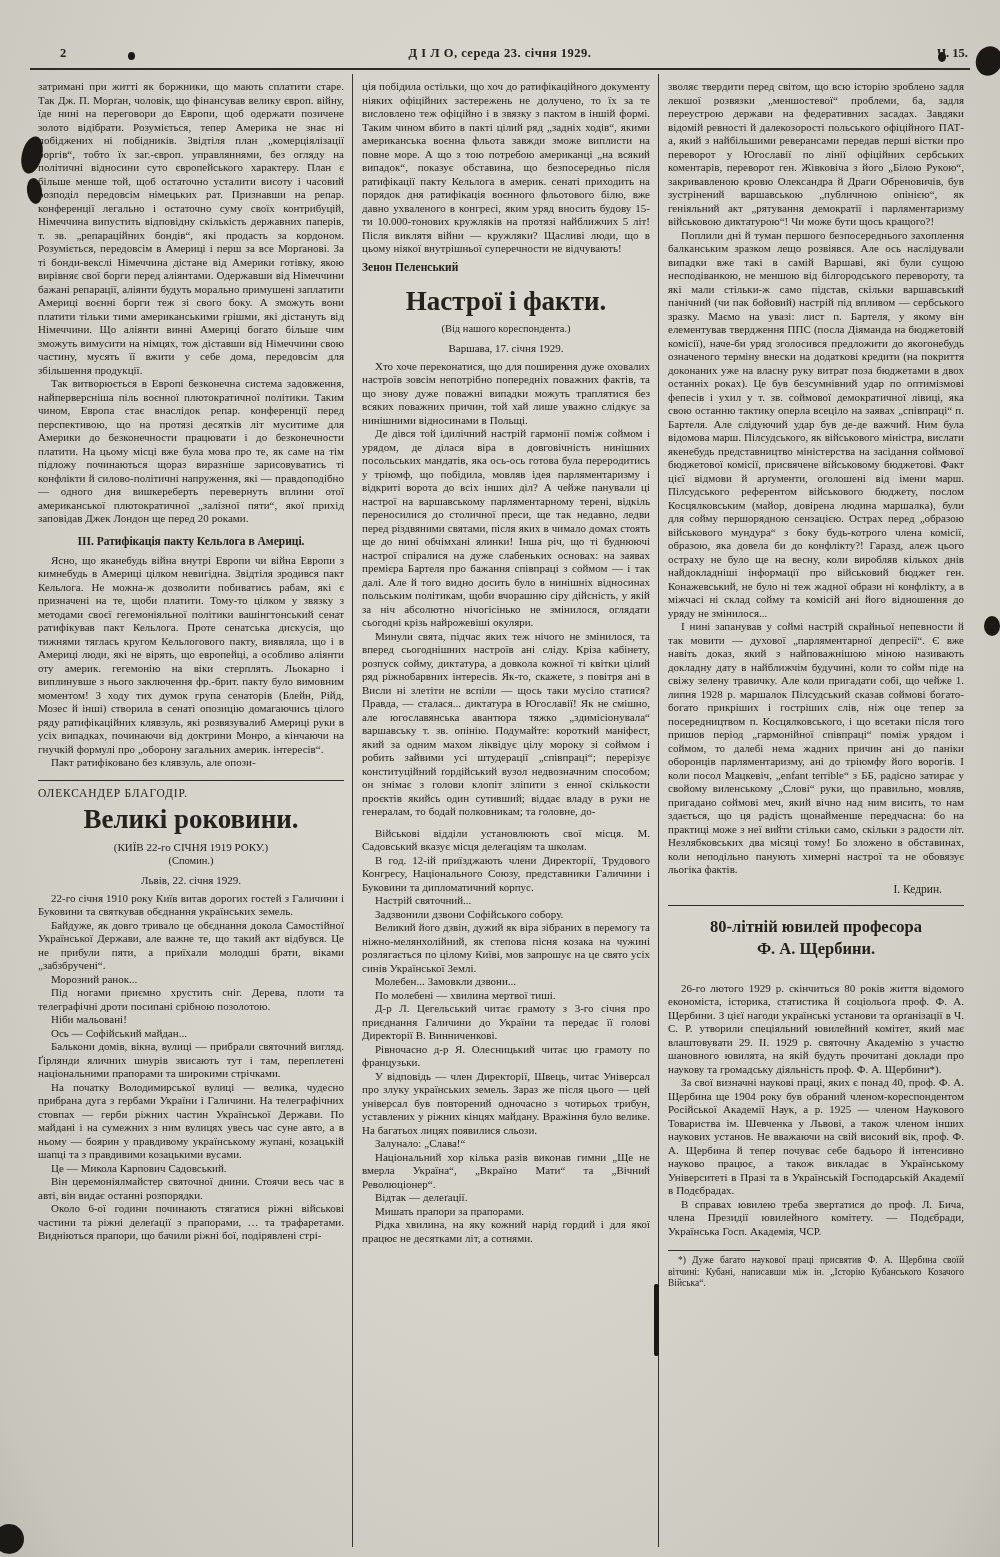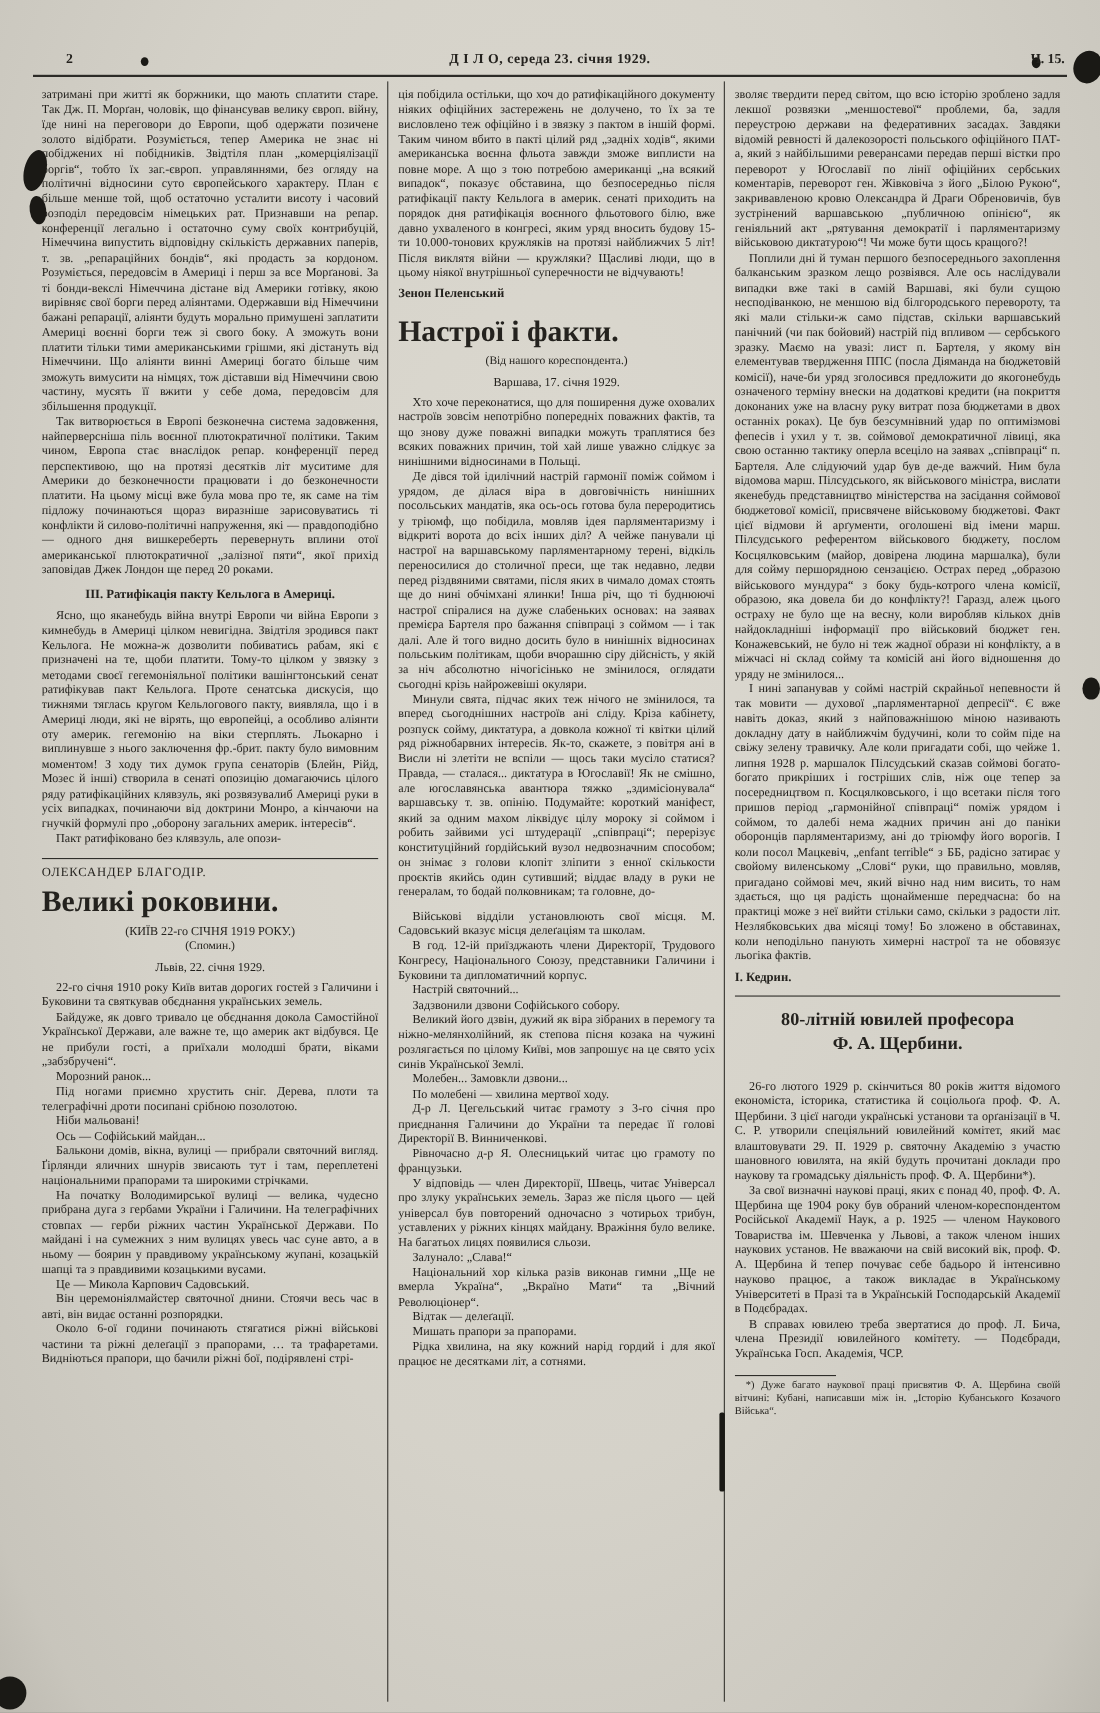--- a/index.html
+++ b/index.html
@@ -42,26 +42,26 @@
   [data-name="col1-top-paragraphs"] .para:first-child,
   [data-name="col2-top-paragraphs"] .para:first-child,
   [data-name="col3-top-paragraphs"] .para:first-child { text-indent:0; }
 
   .section-heading {
     font-weight:bold; font-size:11.5px; text-align:center; margin:9px 0 7px;
   }
   .hrule { border:none; border-top:1.5px solid #2e2d29; margin:10px 0 6px; }
 
   .article-author { font-size:11.5px; letter-spacing:0.8px; margin:4px 0 2px; }
-  .big-title { font-size:27px; font-weight:bold; line-height:32px; margin:4px 0 6px; }
+  .big-title { font-size:27px; font-weight:bold; text-align:center; line-height:32px; margin:4px 0 6px; }
   .sub-bold { font-size:11px; font-weight:normal; text-align:center; }
   .sub-plain { font-size:10.5px; text-align:center; margin:2px 0 8px; }
   .dateline { font-size:11px; text-align:center; margin:0 0 6px; }
   .byline-right { text-align:left; font-weight:bold; font-size:11.5px; padding-right:18px; margin:5px 0 12px; }
-  .byline-right2 { font-weight:bold; font-size:11.5px; padding-right:22px; margin:6px 0 4px; }
+  .byline-right2 { text-align:right; font-weight:normal; font-size:11.5px; padding-right:22px; margin:6px 0 4px; }
 
   .jubilee-title { font-size:16.5px; font-weight:bold; text-align:center; line-height:22px; }
   .jubilee-title-wrap { margin:10px 0 22px; }
   .jubilee .para { font-size:11px; }
 
   .fn-rule { width:92px; border:none; border-top:1px solid #2e2d29; margin:12px 0 4px; }
   .footnote { font-size:9.5px; line-height:11.5px; text-align:justify; text-indent:10px; }
 
   .gap-s { height:8px; }
 
@@ -102,21 +102,21 @@
         <p class="para" data-name="paragraph">Пакт ратифіковано без клявзуль, але опози-</p>
       </div>
     <hr class="hrule" data-name="article-divider">
     <div class="article-author" data-name="rokovyny-author">ОЛЕКСАНДЕР БЛАГОДІР.</div>
     <div class="big-title" data-name="rokovyny-title">Великі роковини.</div>
     <div class="sub-bold" data-name="rokovyny-subtitle">(КИЇВ 22-го СІЧНЯ 1919 РОКУ.)</div>
     <div class="sub-plain" data-name="rokovyny-subtitle2">(Спомин.)</div>
     <div class="dateline" data-name="rokovyny-dateline">Львів, 22. січня 1929.</div>
     <div data-name="rokovyny-paragraphs">
         <p class="para" data-name="paragraph">22-го січня 1910 року Київ витав дорогих гостей з Галичини і Буковини та святкував обєднання українських земель.</p>
-        <p class="para" data-name="paragraph">Байдуже, як довго тривало це обєднання докола Самостійної Української Держави, але важне те, що америк акт відбувся. Це не прибули гості, а приїхали молодші брати, віками „забзбручені“.</p>
+        <p class="para" data-name="paragraph">Байдуже, як довго тривало це обєднання докола Самостійної Української Держави, але важне те, що такий акт відбувся. Це не прибули пяти, а приїхали молодші брати, віками „забзбручені“.</p>
         <p class="para" data-name="paragraph">Морозний ранок...</p>
         <p class="para" data-name="paragraph">Під ногами приємно хрустить сніг. Дерева, плоти та телеграфічні дроти посипані срібною позолотою.</p>
         <p class="para" data-name="paragraph">Ніби мальовані!</p>
         <p class="para" data-name="paragraph">Ось — Софійський майдан...</p>
         <p class="para" data-name="paragraph">Балькони домів, вікна, вулиці — прибрали святочний вигляд. Ґірлянди яличних шнурів звисають тут і там, переплетені національними прапорами та широкими стрічками.</p>
         <p class="para" data-name="paragraph">На початку Володимирської вулиці — велика, чудесно прибрана дуга з гербами України і Галичини. На телеграфічних стовпах — герби ріжних частин Української Держави. По майдані і на сумежних з ним вулицях увесь час суне авто, а в ньому — боярин у правдивому українському жупані, козацькій шапці та з правдивими козацькими вусами.</p>
         <p class="para" data-name="paragraph">Це — Микола Карпович Садовський.</p>
         <p class="para" data-name="paragraph">Він церемоніялмайстер святочної днини. Стоячи весь час в авті, він видає останні розпорядки.</p>
         <p class="para" data-name="paragraph">Около 6-ої години починають стягатися ріжні військові частини та ріжні делеґації з прапорами, … та трафаретами. Видніються прапори, що бачили ріжні бої, подірявлені стрі-</p>
       </div>
@@ -136,21 +136,21 @@
         <p class="para" data-name="paragraph">Минули свята, підчас яких теж нічого не змінилося, та вперед сьогоднішних настроїв ані сліду. Кріза кабінету, розпуск сойму, диктатура, а довкола кожної ті квітки цілий ряд ріжнобарвних інтересів. Як-то, скажете, з повітря ані в Висли ні злетіти не вспіли — щось таки мусіло статися? Правда, — сталася... диктатура в Югославії! Як не смішно, але югославянська авантюра тяжко „здимісіонувала“ варшавську т. зв. опінію. Подумайте: короткий маніфест, який за одним махом ліквідує цілу мороку зі соймом і робить зайвими усі штудерації „співпраці“; перерізує конституційний ґордійський вузол недвозначним способом; он знімає з голови клопіт зліпити з енної скількости проєктів якийсь один сутивший; віддає владу в руки не генералам, то бодай полковникам; та головне, до-</p>
       </div>
     <div class="gap-s" data-name="spacer"></div>
     <div data-name="rokovyny-continued-paragraphs">
         <p class="para" data-name="paragraph">Військові відділи установлюють свої місця. М. Садовський вказує місця делеґаціям та школам.</p>
         <p class="para" data-name="paragraph">В год. 12-ій приїзджають члени Директорії, Трудового Конгресу, Національного Союзу, представники Галичини і Буковини та дипломатичний корпус.</p>
         <p class="para" data-name="paragraph">Настрій святочний...</p>
         <p class="para" data-name="paragraph">Задзвонили дзвони Софійського собору.</p>
         <p class="para" data-name="paragraph">Великий його дзвін, дужий як віра зібраних в перемогу та ніжно-мелянхолійний, як степова пісня козака на чужині розлягається по цілому Київі, мов запрошує на це свято усіх синів Української Землі.</p>
         <p class="para" data-name="paragraph">Молебен... Замовкли дзвони...</p>
-        <p class="para" data-name="paragraph">По молебені — хвилина мертвої ходу.</p>
+        <p class="para" data-name="paragraph">По молебені — хвилина мертвої тиші.</p>
         <p class="para" data-name="paragraph">Д-р Л. Цегельський читає грамоту з 3-го січня про приєднання Галичини до України та передає її голові Директорії В. Винниченкові.</p>
         <p class="para" data-name="paragraph">Рівночасно д-р Я. Олесницький читає цю грамоту по французьки.</p>
         <p class="para" data-name="paragraph">У відповідь — член Директорії, Швець, читає Універсал про злуку українських земель. Зараз же після цього — цей універсал був повторений одночасно з чотирьох трибун, уставлених у ріжних кінцях майдану. Вражіння було велике. На багатьох лицях появилися сльози.</p>
         <p class="para" data-name="paragraph">Залунало: „Слава!“</p>
         <p class="para" data-name="paragraph">Національний хор кілька разів виконав гимни „Ще не вмерла Україна“, „Вкраїно Мати“ та „Вічний Революціонер“.</p>
         <p class="para" data-name="paragraph">Відтак — делеґації.</p>
         <p class="para" data-name="paragraph">Мишать прапори за прапорами.</p>
         <p class="para" data-name="paragraph">Рідка хвилина, на яку кожний нарід гордий і для якої працює не десятками літ, а сотнями.</p>
       </div>
   </div>

